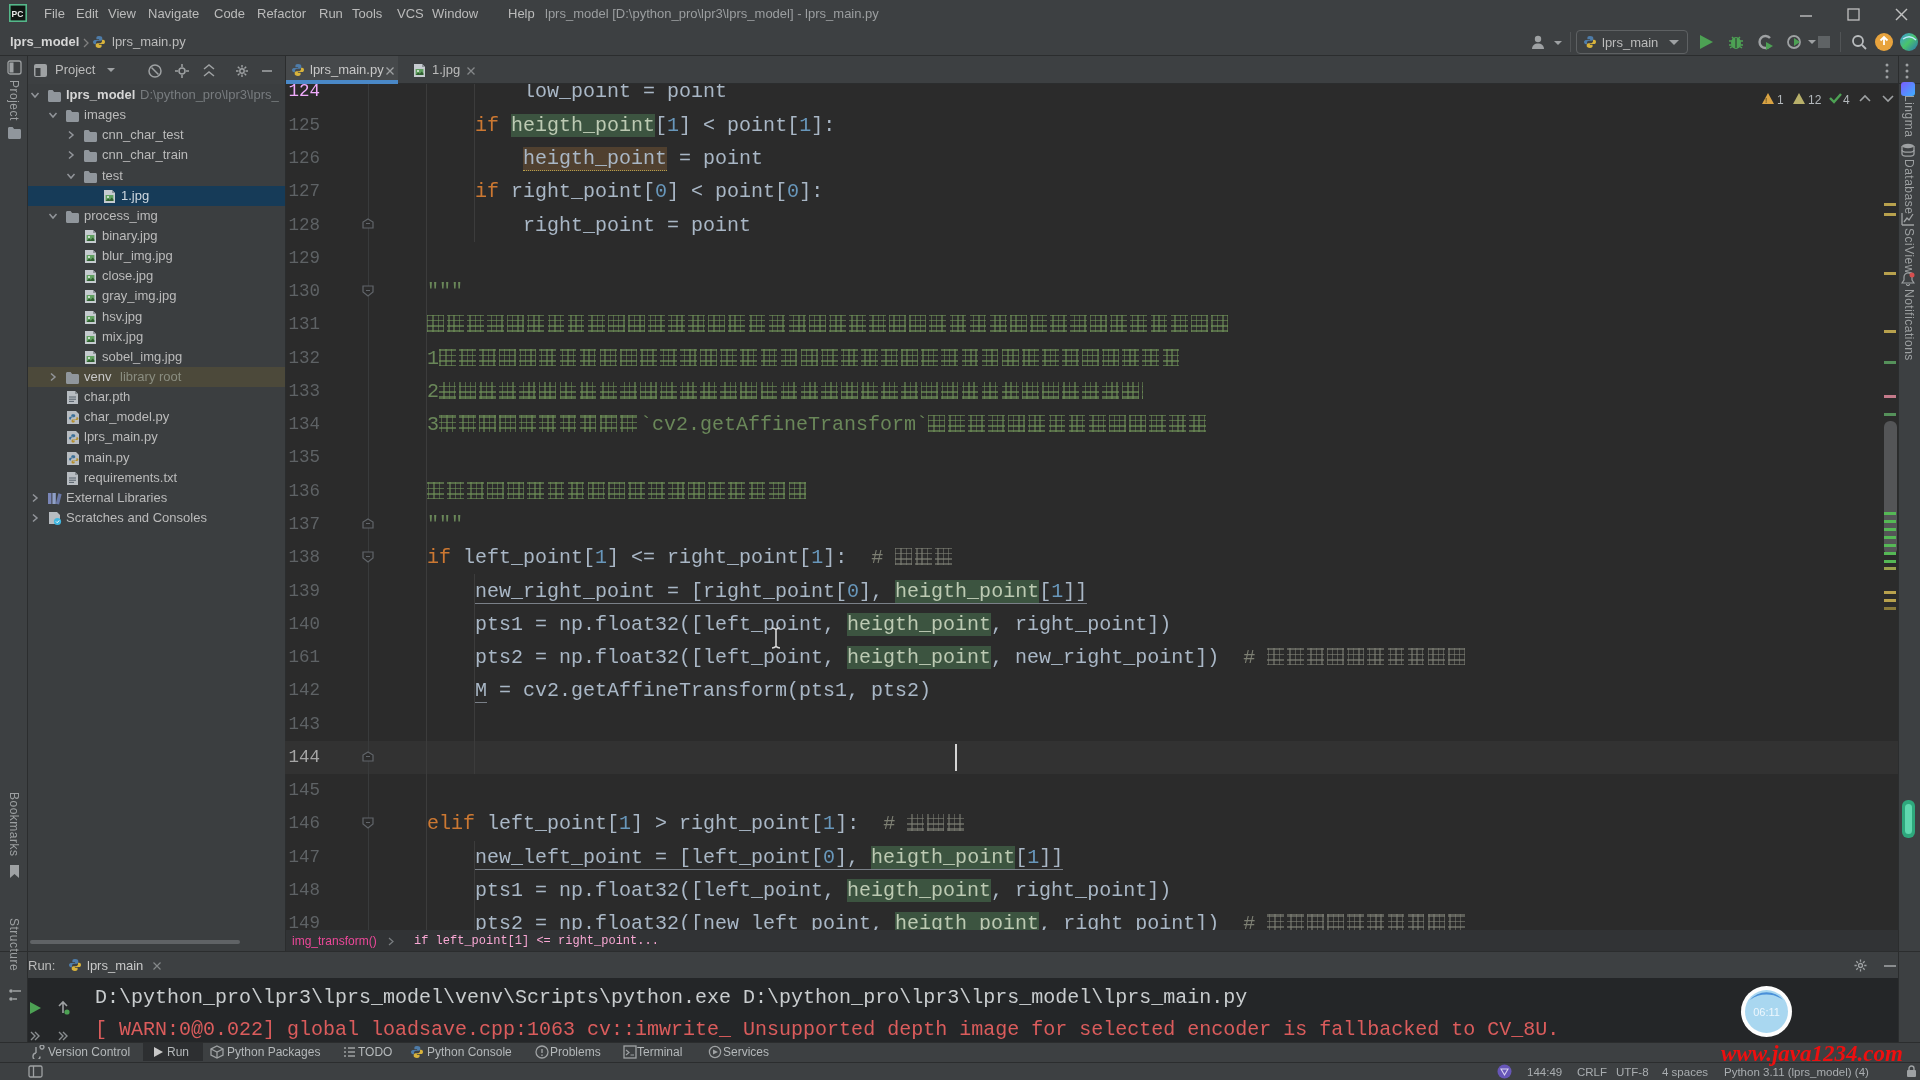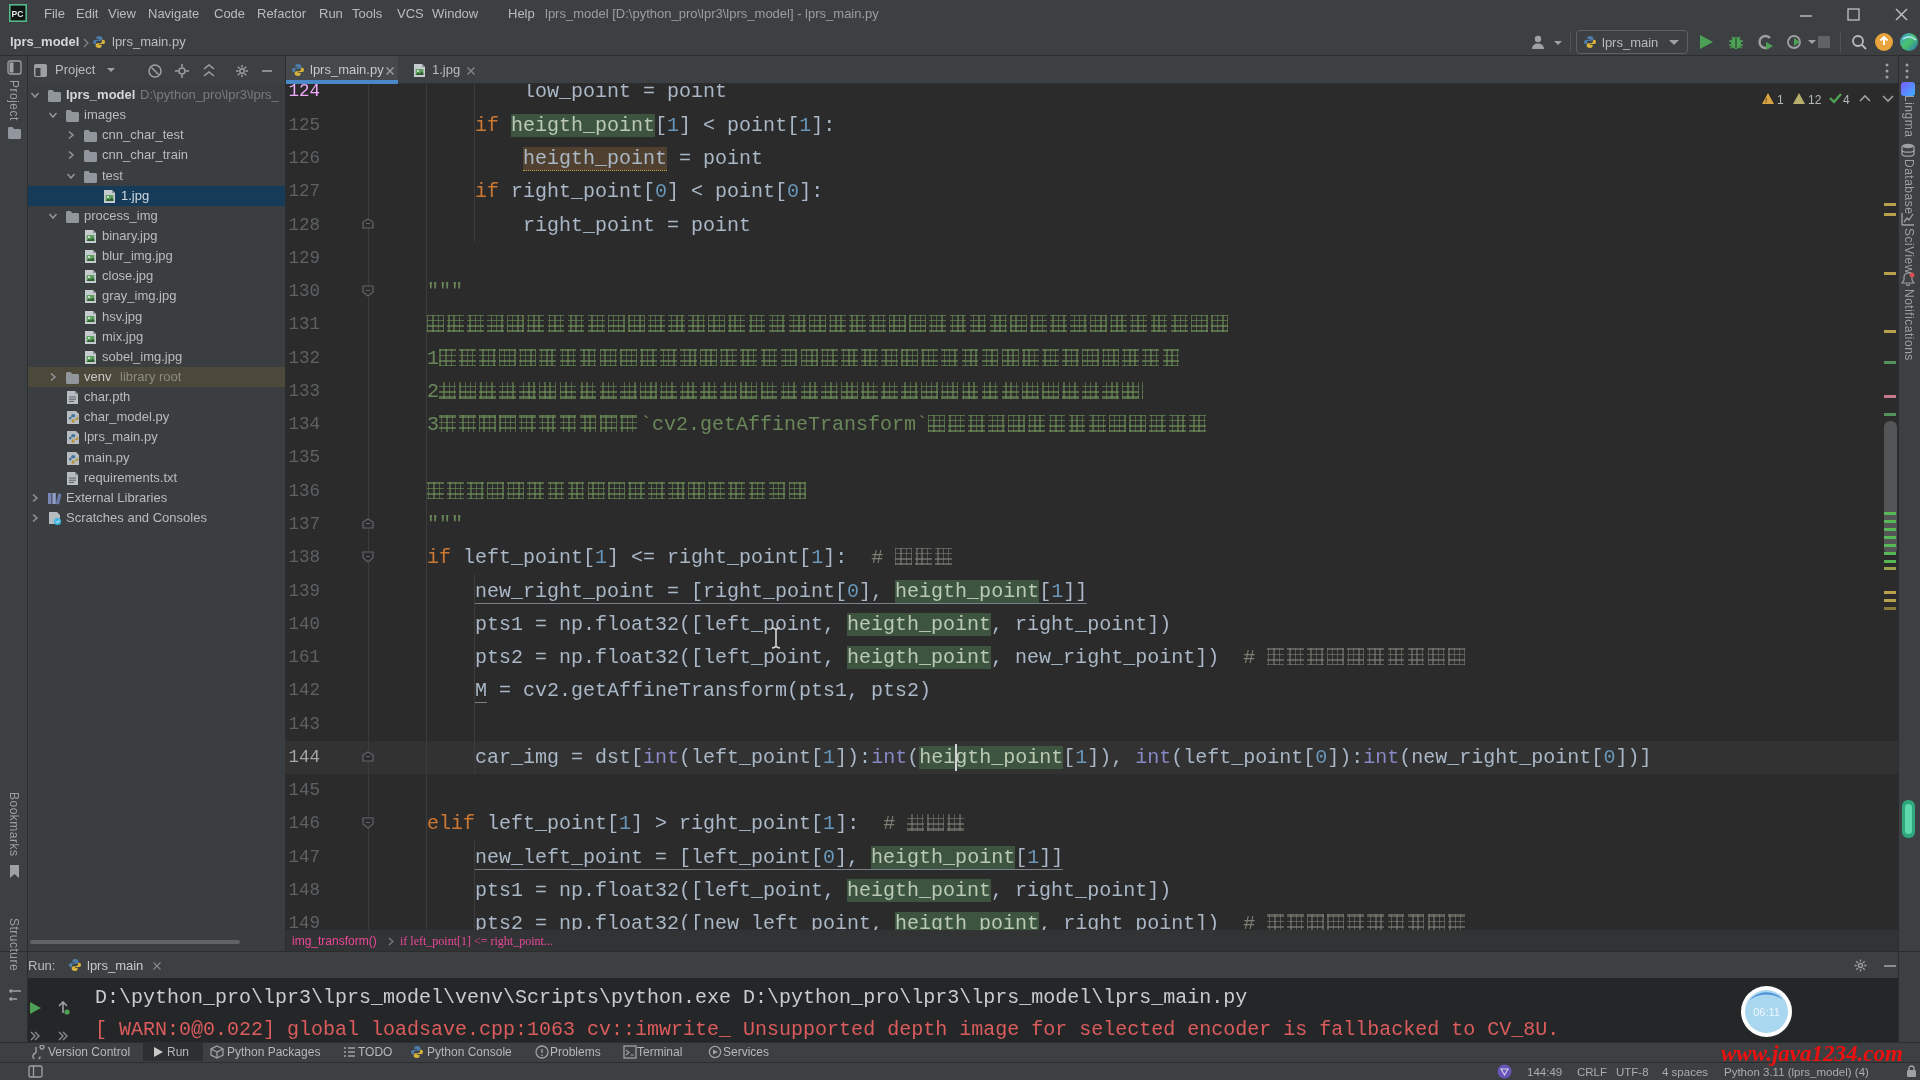--- a/index.html
+++ b/index.html
@@ -459,21 +459,20 @@
 <div class="codeline" style="left:94px;top:257.6px">    <span class="d">1</span><span class="cjk cjkG" style="width:744px;background-position:0 0,-2px 1px,1px -2px;"></span></div>
 <div class="codeline" style="left:94px;top:290.8px">    <span class="d">2</span><span class="cjk cjkG" style="width:704px;background-position:0 0,1px -1px,-1px 1px;"></span></div>
 <div class="codeline" style="left:94px;top:324.1px">    <span class="d">3</span><span class="cjk cjkG" style="width:201px;background-position:0 0,-1px 2px,2px -1px;"></span><span class="d">`cv2.getAffineTransform`</span><span class="cjk cjkG" style="width:281px;background-position:0 0,2px 0px,0px 2px;"></span></div>
 <div class="codeline" style="left:94px;top:390.6px">    <span class="cjk cjkG" style="width:382px;background-position:0 0,1px 1px,1px 1px;"></span></div>
 <div class="codeline" style="left:94px;top:423.9px">    <span class="d">"""</span></div>
 <div class="codeline" style="left:94px;top:457.2px">    <span class="k">if</span> left_point[<span class="n">1</span>] &lt;= right_point[<span class="n">1</span>]:  <span class="c"># </span><span class="cjk cjkC" style="width:60px;background-position:0 0,0px 0px,0px 0px;"></span></div>
 <div class="codeline" style="left:94px;top:490.5px">        <span class="us">new_right_point = [right_point[<span class="n">0</span>], <span class="hg">heigth_point</span>[<span class="n">1</span>]]</span></div>
 <div class="codeline" style="left:94px;top:523.7px">        pts1 = np.float32([left_point, <span class="hg">heigth_point</span>, right_point])</div>
 <div class="codeline" style="left:94px;top:557.0px">        pts2 = np.float32([left_point, <span class="hg">heigth_point</span>, new_right_point])  <span class="c"># </span><span class="cjk cjkC" style="width:201px;background-position:0 0,-2px 1px,1px -2px;"></span></div>
 <div class="codeline" style="left:94px;top:590.3px">        <span class="us">M</span> = cv2.getAffineTransform(pts1, pts2)</div>
-<div class="codeline" style="left:94px;top:656.8px">        car_img = dst[<span class="b">int</span>(left_point[<span class="n">1</span>]):<span class="b">int</span>(<span class="hg">heigth_point</span>[<span class="n">1</span>]), <span class="b">int</span>(left_point[<span class="n">0</span>]):<span class="b">int</span>(new_right_point[<span class="n">0</span>])]</div>
 <div class="codeline" style="left:94px;top:723.3px">    <span class="k">elif</span> left_point[<span class="n">1</span>] &gt; right_point[<span class="n">1</span>]:  <span class="c"># </span><span class="cjk cjkC" style="width:60px;background-position:0 0,1px -1px,-1px 1px;"></span></div>
 <div class="codeline" style="left:94px;top:756.6px">        <span class="us">new_left_point = [left_point[<span class="n">0</span>], <span class="hg">heigth_point</span>[<span class="n">1</span>]]</span></div>
 <div class="codeline" style="left:94px;top:789.9px">        pts1 = np.float32([left_point, <span class="hg">heigth_point</span>, right_point])</div>
 <div class="codeline" style="left:94px;top:823.2px">        pts2 = np.float32([new_left_point, <span class="hg">heigth_point</span>, right_point])  <span class="c"># </span><span class="cjk cjkC" style="width:201px;background-position:0 0,-1px 2px,2px -1px;"></span></div>
 <div class="abs" style="left:670px;top:660px;width:2px;height:27px;background:#d4d4d4"></div>
 <svg class="abs" style="left:485px;top:542px" width="12" height="24">
         <path d="M2 2c2 0 3.2.8 4 1.6C6.8 2.8 8 2 10 2M6 3.6v16.8M2 22c2 0 3.2-.8 4-1.6.8.8 2 1.6 4 1.6" fill="none" stroke="#d8d8d8" stroke-width="1.6"></path>
       </svg>
 <svg class="abs" style="left:1475px;top:6px" width="138" height="20">
         <path d="M8 3l6 11H2z" fill="#d9a343"></path>
@@ -503,21 +502,21 @@
 <div class="abs" style="left:1599px;top:476px;width:12px;height:3px;background:#55b855"></div>
 <div class="abs" style="left:1599px;top:483px;width:12px;height:3px;background:#9aa14d"></div>
 <div class="abs" style="left:1599px;top:507px;width:12px;height:3px;background:#b8a14d"></div>
 <div class="abs" style="left:1599px;top:515px;width:12px;height:3px;background:#b8a14d"></div>
 <div class="abs" style="left:1599px;top:523px;width:12px;height:3px;background:#8a7a3a"></div>
 </div>
 <div class="abs" style="left:292px;top:934px;font-size:12px;color:#ec4899;font-family:'Liberation Sans'">img_transform()</div>
 <svg class="abs" style="left:388px;top:937px" width="7" height="9">
       <polyline points="1,1 5,4.5 1,8" fill="none" stroke="#7a7e81" stroke-width="1.2"></polyline>
     </svg>
-<div class="abs" style="left:400px;top:934px;font-size:12px;color:#ec4899;font-family:Liberation Serif, serif">if left_point[1] &lt;= right_point...</div>
+<div class="abs" style="left:414px;top:934px;font-size:12px;color:#f9a8d4;font-family:Liberation Mono, monospace">if left_point[1] &lt;= right_point...</div>
 <div class="abs ui" style="left:28px;top:958px">Run:</div>
 <svg class="abs" style="left:68px;top:958px" width="14" height="14" viewBox="0 0 14 14">
       <path d="M7 1c-2.2 0-2.6.9-2.6 1.9v1.4h2.7v.6H2.9C1.8 4.9 1 5.9 1 7.1c0 1.2.8 2.1 1.9 2.1h1.1V7.7c0-1 .9-1.9 2-1.9h2.6c.9 0 1.7-.8 1.7-1.8V2.9C10.3 1.9 9.2 1 7 1z" fill="#4e7ca9"></path>
       <path d="M7 13c2.2 0 2.6-.9 2.6-1.9V9.7H6.9v-.6h4.2c1.1 0 1.9-1 1.9-2.2 0-1.2-.8-2.1-1.9-2.1H10v1.5c0 1-.9 1.9-2 1.9H5.4c-.9 0-1.7.8-1.7 1.8v1.1C3.7 12.1 4.8 13 7 13z" fill="#d8b33c"></path>
     </svg>
 <div class="abs ui" style="left:87px;top:958px;color:#c8c8c8">lprs_main</div>
 <svg class="abs" style="left:152px;top:961px" width="10" height="10">
       <path d="M1.5 1.5l7 7M8.5 1.5l-7 7" stroke="#85888a" stroke-width="1.2"></path>
     </svg>
 <svg class="abs" style="left:1853px;top:958px" width="15" height="15">

